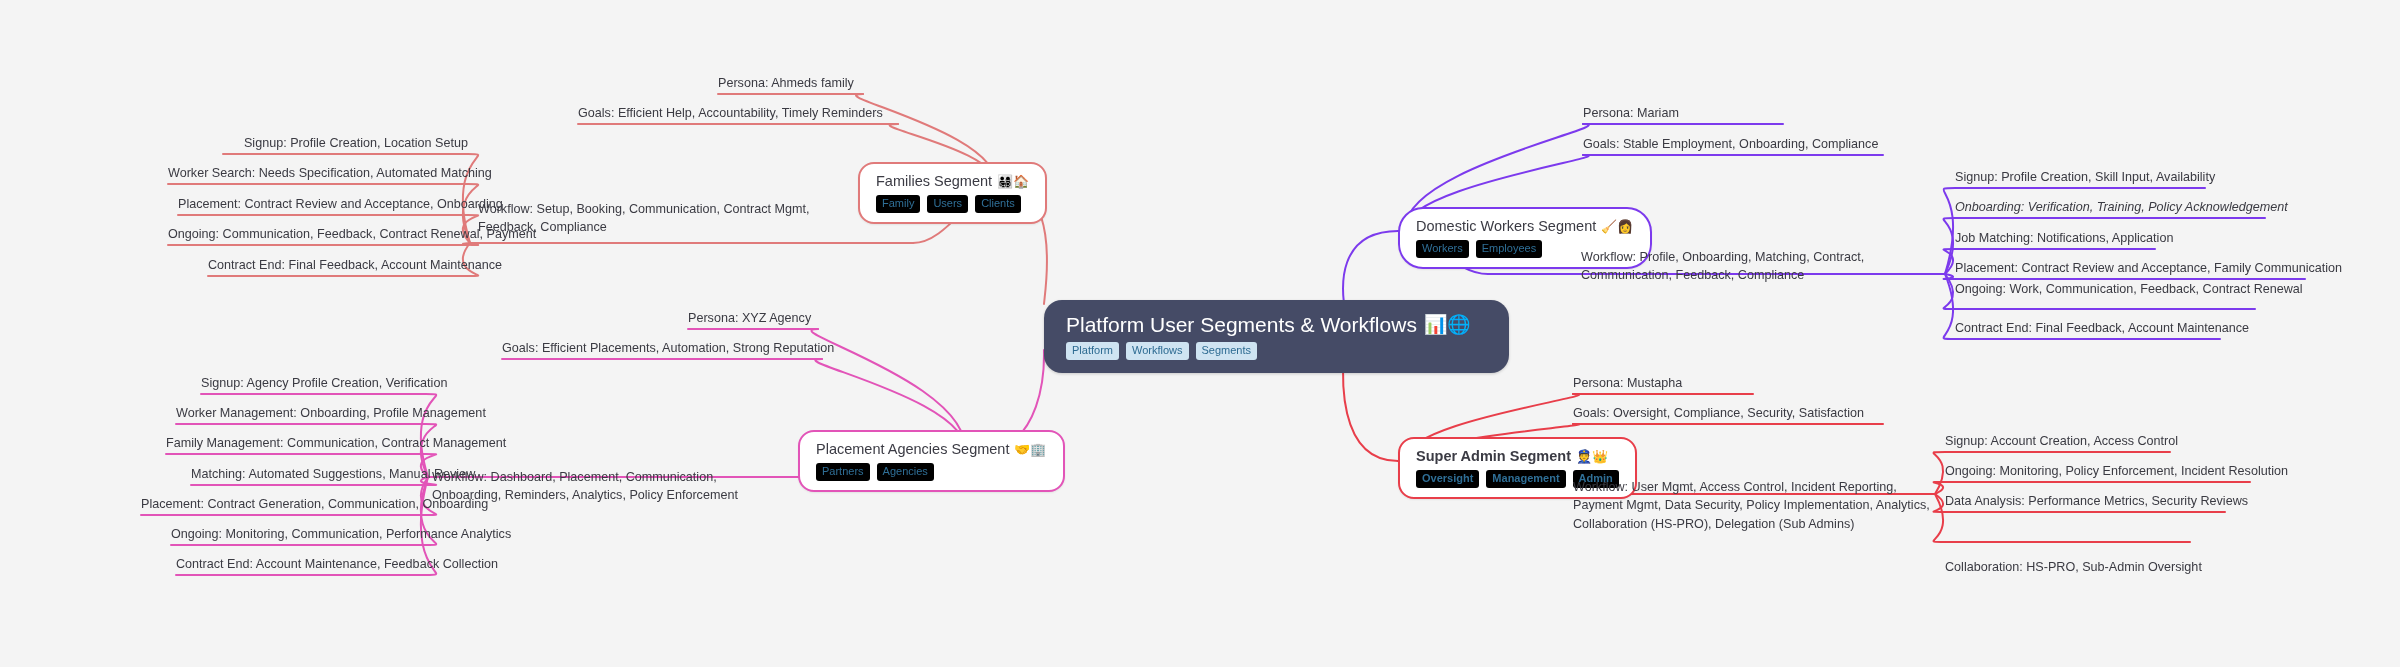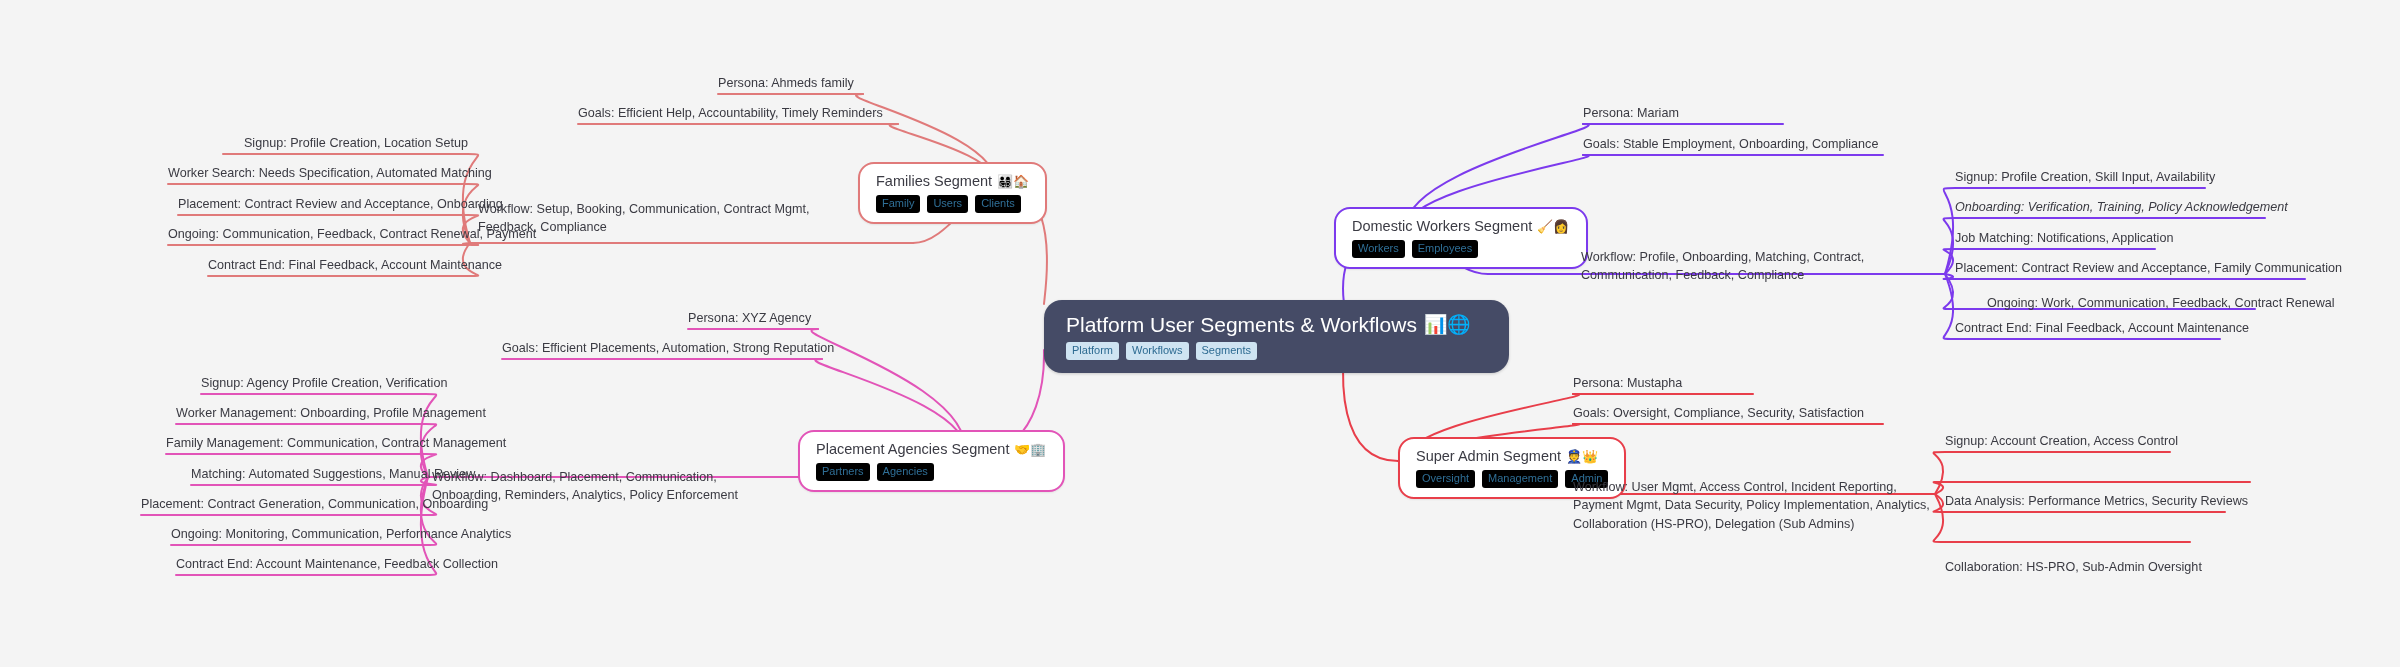--- a/index.html
+++ b/index.html
@@ -165,38 +165,38 @@
       </div>
     </div>
     <div class="leaf" style="left: 718px; top: 74px;">Persona: Ahmeds family</div>
     <div class="leaf" style="left: 578px; top: 104px;">Goals: Efficient Help, Accountability, Timely Reminders</div>
     <div class="leaf wrap" style="left: 478px; width: 340px; top: 200px;">Workflow: Setup, Booking, Communication, Contract Mgmt, Feedback, Compliance</div>
     <div class="leaf" style="left: 223px; top: 134px; text-align: right; width: 245px;">Signup: Profile Creation, Location Setup</div>
     <div class="leaf" style="left: 168px; top: 164px; text-align: right; width: 300px;">Worker Search: Needs Specification, Automated Matching</div>
     <div class="leaf" style="left: 178px; top: 195px; text-align: right; width: 290px;">Placement: Contract Review and Acceptance, Onboarding</div>
     <div class="leaf" style="left: 168px; top: 225px; text-align: right; width: 300px;">Ongoing: Communication, Feedback, Contract Renewal, Payment</div>
     <div class="leaf" style="left: 208px; top: 256px; text-align: right; width: 260px;">Contract End: Final Feedback, Account Maintenance</div>
-    <div class="seg-node" style="left: 1334px; top: 207px; border-color: rgb(124, 58, 237);">
+    <div class="seg-node" style="left: 1398px; top: 207px; border-color: rgb(124, 58, 237); border-radius: 25px;">
       <div class="seg-title">
         <span>Domestic Workers Segment</span>
         <span class="emo">🧹👩</span>
       </div>
       <div class="tagrow">
         <span class="tag">Workers</span>
         <span class="tag">Employees</span>
       </div>
     </div>
     <div class="leaf" style="left: 1583px; top: 104px;">Persona: Mariam</div>
     <div class="leaf" style="left: 1583px; top: 135px;">Goals: Stable Employment, Onboarding, Compliance</div>
     <div class="leaf wrap" style="left: 1581px; width: 345px; top: 248px;">Workflow: Profile, Onboarding, Matching, Contract, Communication, Feedback, Compliance</div>
     <div class="leaf" style="left: 1955px; top: 168px; text-align: left; width: 250px;">Signup: Profile Creation, Skill Input, Availability</div>
     <div class="leaf" style="left: 1955px; top: 198px; text-align: left; width: 310px; font-style: italic;">Onboarding: Verification, Training, Policy Acknowledgement</div>
     <div class="leaf" style="left: 1955px; top: 229px; text-align: left; width: 200px;">Job Matching: Notifications, Application</div>
     <div class="leaf" style="left: 1955px; top: 259px; text-align: left; width: 350px;">Placement: Contract Review and Acceptance, Family Communication</div>
-    <div class="leaf" style="left: 1955px; top: 294px; text-align: center; width: 300px; margin-left: 32px;">Ongoing: Work, Communication, Feedback, Contract Renewal</div>
+    <div class="leaf" style="left: 1955px; top: 280px; text-align: center; width: 300px;">Ongoing: Work, Communication, Feedback, Contract Renewal</div>
     <div class="leaf" style="left: 1955px; top: 319px; text-align: left; width: 265px;">Contract End: Final Feedback, Account Maintenance</div>
     <div class="seg-node" style="left: 798px; top: 430px; border-color: rgb(226, 84, 184);">
       <div class="seg-title">
         <span>Placement Agencies Segment</span>
         <span class="emo">🤝🏢</span>
       </div>
       <div class="tagrow">
         <span class="tag">Partners</span>
         <span class="tag">Agencies</span>
       </div>
@@ -204,30 +204,31 @@
     <div class="leaf" style="left: 688px; top: 309px;">Persona: XYZ Agency</div>
     <div class="leaf" style="left: 502px; top: 339px;">Goals: Efficient Placements, Automation, Strong Reputation</div>
     <div class="leaf wrap" style="left: 432px; width: 325px; top: 468px;">Workflow: Dashboard, Placement, Communication, Onboarding, Reminders, Analytics, Policy Enforcement</div>
     <div class="leaf" style="left: 201px; top: 374px; text-align: right; width: 225px;">Signup: Agency Profile Creation, Verification</div>
     <div class="leaf" style="left: 176px; top: 404px; text-align: right; width: 250px;">Worker Management: Onboarding, Profile Management</div>
     <div class="leaf" style="left: 166px; top: 434px; text-align: right; width: 260px;">Family Management: Communication, Contract Management</div>
     <div class="leaf" style="left: 191px; top: 465px; text-align: right; width: 235px;">Matching: Automated Suggestions, Manual Review</div>
     <div class="leaf" style="left: 141px; top: 495px; text-align: right; width: 285px;">Placement: Contract Generation, Communication, Onboarding</div>
     <div class="leaf" style="left: 171px; top: 525px; text-align: right; width: 255px;">Ongoing: Monitoring, Communication, Performance Analytics</div>
     <div class="leaf" style="left: 176px; top: 555px; text-align: right; width: 250px;">Contract End: Account Maintenance, Feedback Collection</div>
-    <div class="seg-node" style="left: 1398px; top: 437px; border-color: rgb(232, 62, 74);">
+    <div class="seg-node" style="left: 1398px; top: 437px; border-color: rgb(232, 62, 74); font-weight: bold;">
       <div class="seg-title">
         <span>Super Admin Segment</span>
         <span class="emo">👮👑</span>
       </div>
       <div class="tagrow">
         <span class="tag">Oversight</span>
         <span class="tag">Management</span>
         <span class="tag">Admin</span>
       </div>
     </div>
     <div class="leaf" style="left: 1573px; top: 374px;">Persona: Mustapha</div>
     <div class="leaf" style="left: 1573px; top: 404px;">Goals: Oversight, Compliance, Security, Satisfaction</div>
     <div class="leaf wrap" style="left: 1573px; width: 360px; top: 478px;">Workflow: User Mgmt, Access Control, Incident Reporting, Payment Mgmt, Data Security, Policy Implementation, Analytics, Collaboration (HS-PRO), Delegation (Sub Admins)</div>
     <div class="leaf" style="left: 1945px; top: 432px; text-align: left; width: 225px;">Signup: Account Creation, Access Control</div>
+    <div class="leaf" style="left: 1945px; top: 462px; text-align: left; width: 305px;">Ongoing: Monitoring, Policy Enforcement, Incident Resolution</div>
     <div class="leaf" style="left: 1945px; top: 492px; text-align: left; width: 280px;">Data Analysis: Performance Metrics, Security Reviews</div>
     <div class="leaf" style="left: 1945px; top: 522px; text-align: left; width: 245px; margin-top: 36px;">Collaboration: HS-PRO, Sub-Admin Oversight</div>
   </div>
 
 </body></html>

